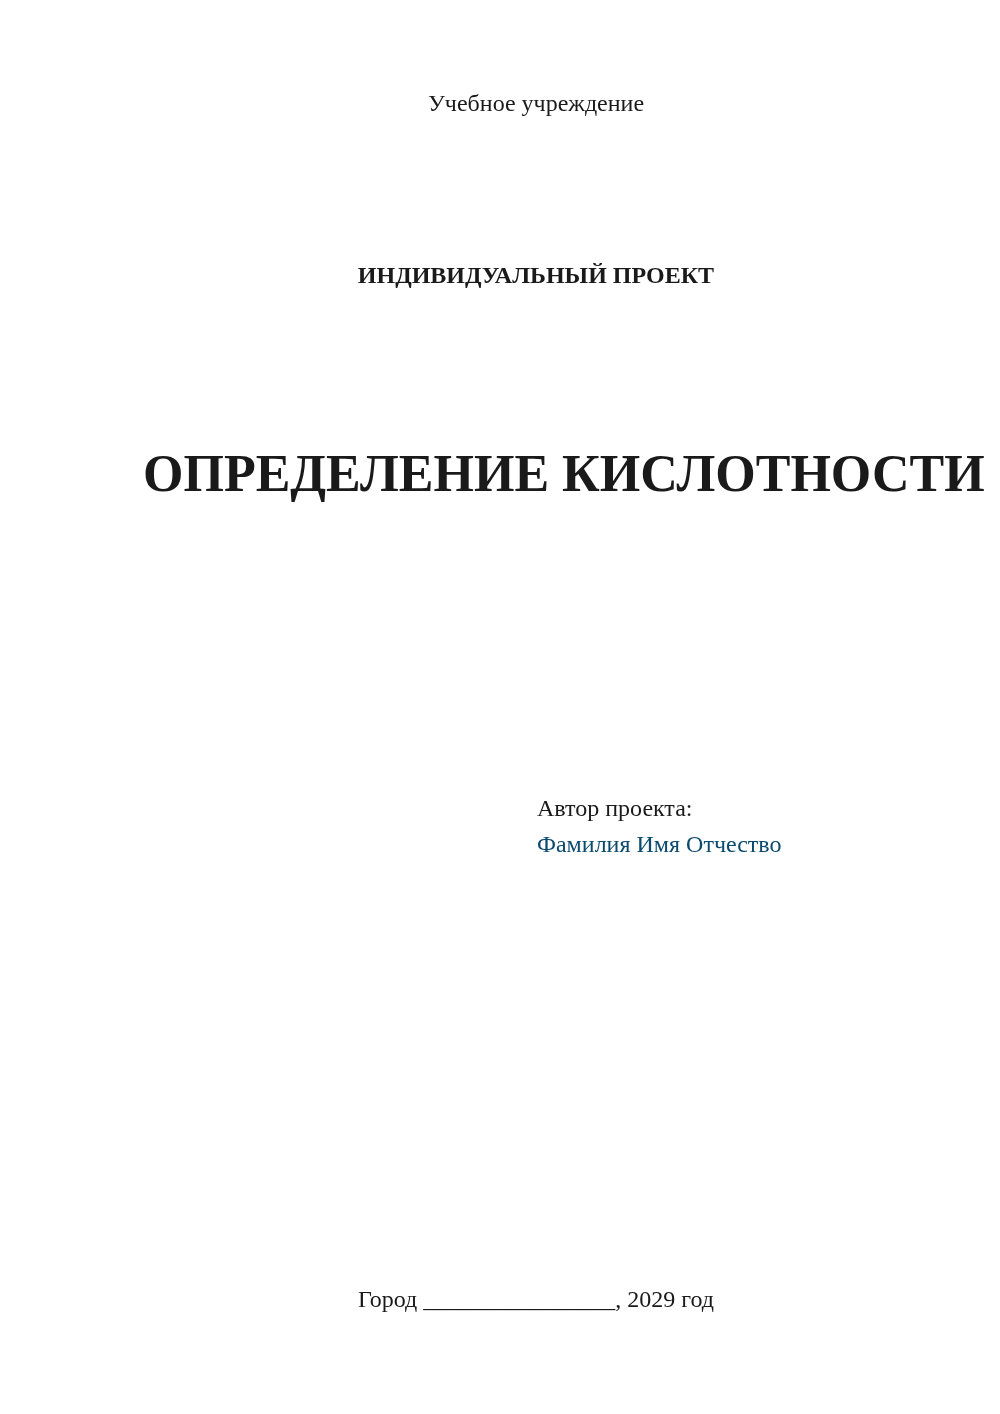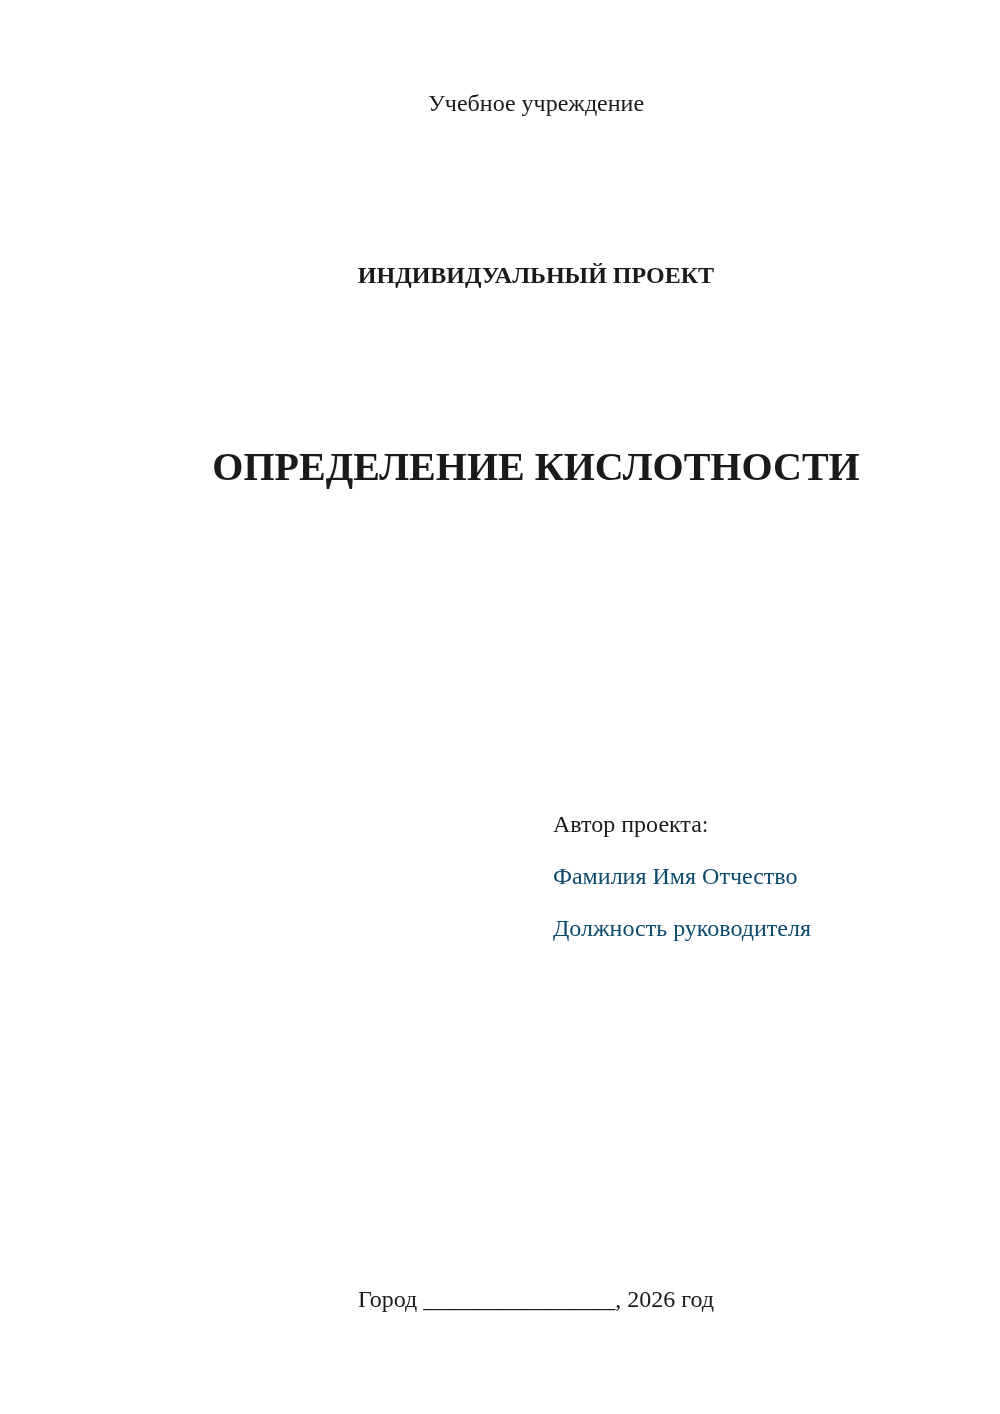--- a/index.html
+++ b/index.html
@@ -31,34 +31,34 @@
   }
   .doc-type {
     top: 262px;
     font-size: 24px;
     font-weight: bold;
     line-height: 1.15;
     text-align: center;
   }
   .project-title {
     top: 444px;
-    font-size: 40px;
+    font-size: 52px;
     font-weight: bold;
     line-height: 1.15;
     margin: 0;
   }
   .credits {
     position: absolute;
     left: 537px;
     top: 790px;
     font-size: 24px;
     line-height: 36px;
   }
   .credits p {
-    margin: 16px;
+    margin: 0;
     white-space: nowrap;
   }
   .credits .supervisor-label {
     margin-top: 38px;
   }
   .muted {
     color: #0c4a6e;
   }
   .city-year {
     top: 1286px;
@@ -73,18 +73,17 @@
 
   <div class="centered-line institution">Учебное учреждение</div>
 
   <div class="centered-line doc-type">ИНДИВИДУАЛЬНЫЙ ПРОЕКТ</div>
 
   <h1 class="centered-line project-title">ОПРЕДЕЛЕНИЕ КИСЛОТНОСТИ</h1>
 
   <div class="credits">
     <p>Автор проекта:</p>
     <p class="muted">Фамилия Имя Отчество</p>
-    <p class="muted">Должность руководителя</p>
   </div>
 
-  <div class="centered-line city-year">Город ________________, 2026 год</div>
+  <div class="centered-line city-year">Город ________________, 2029 год</div>
 
 </div>
 
 </body></html>

